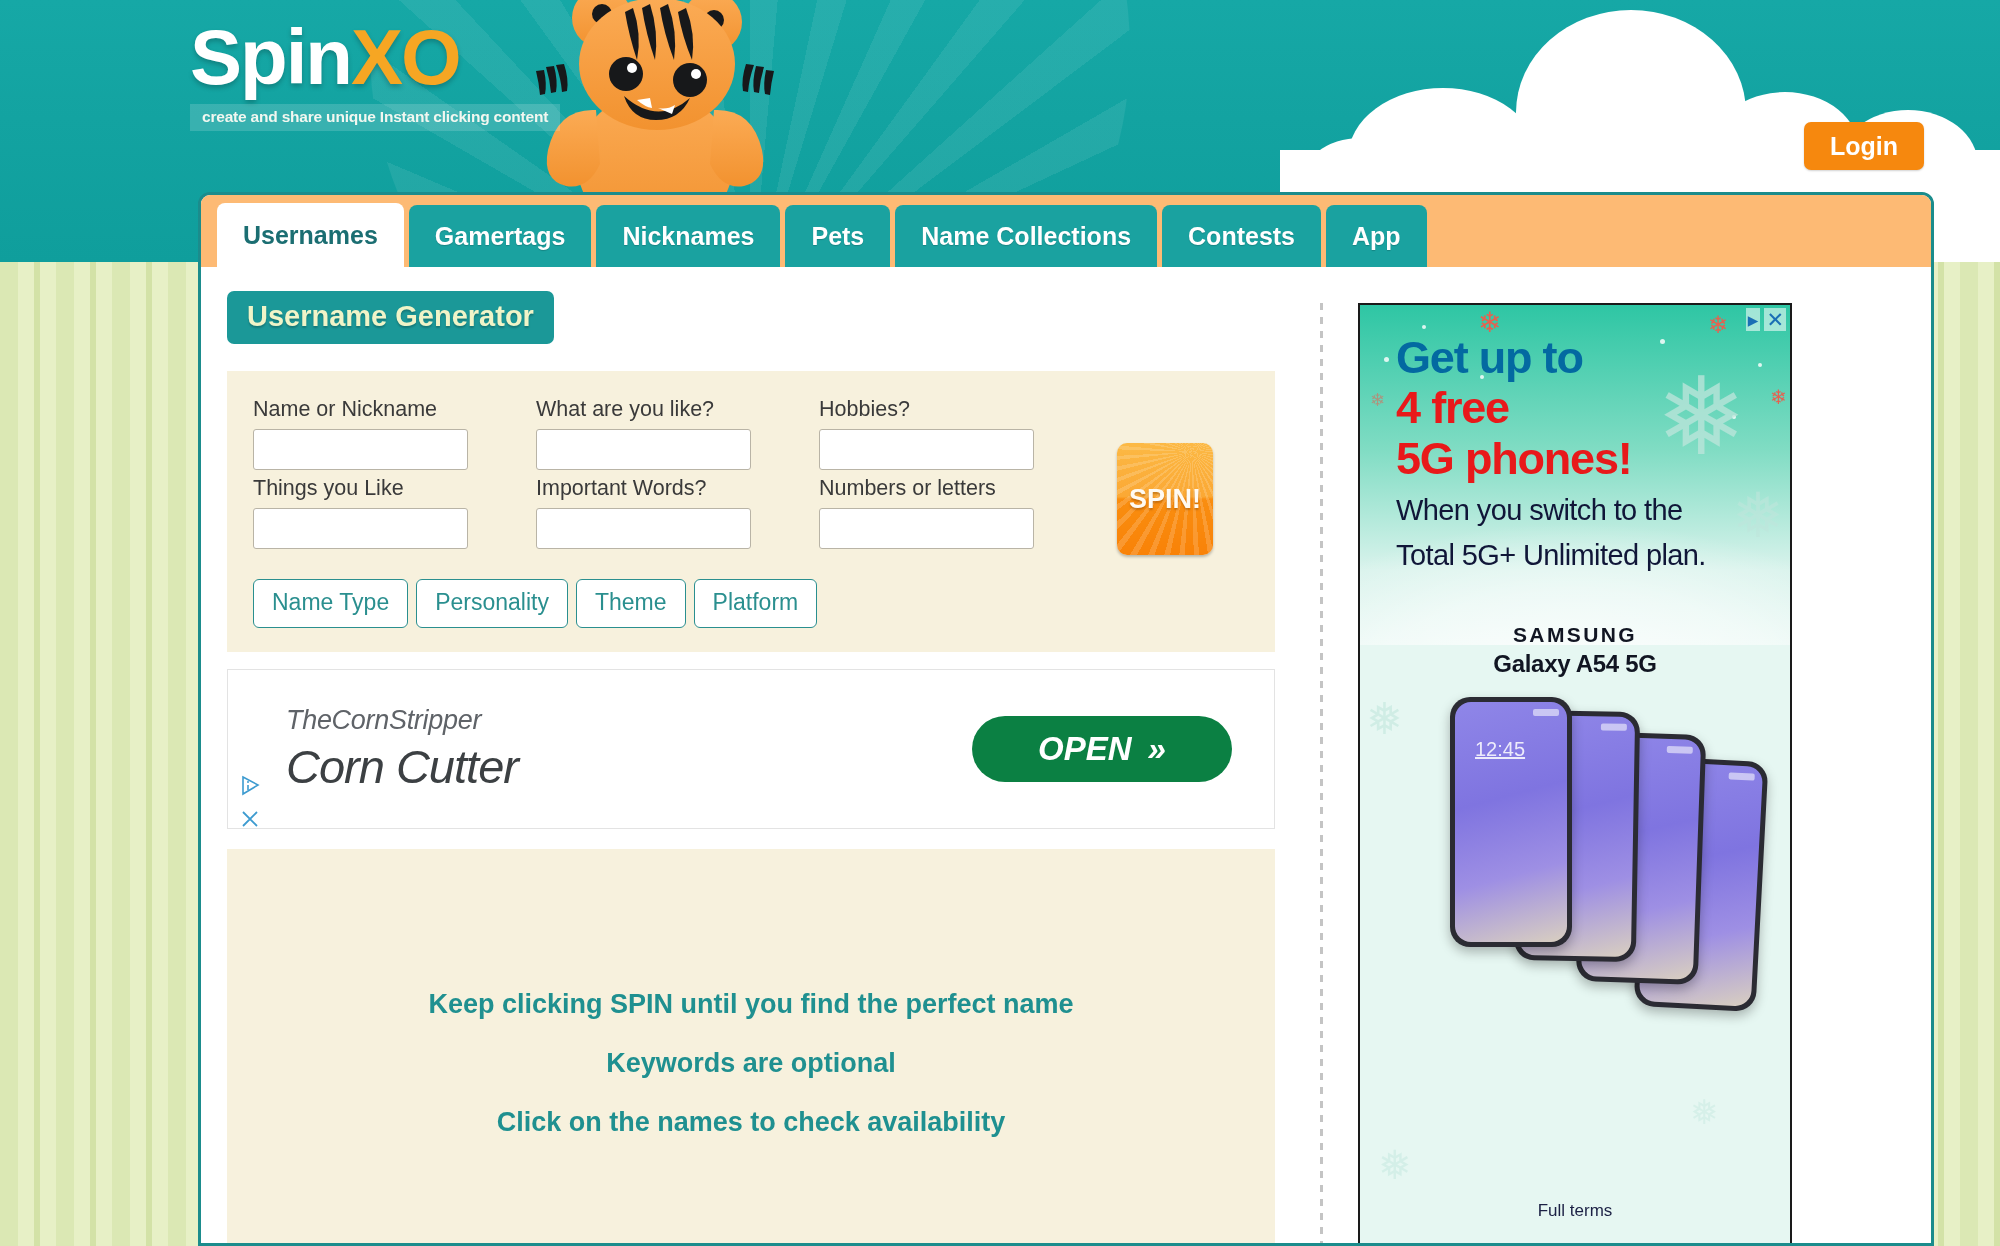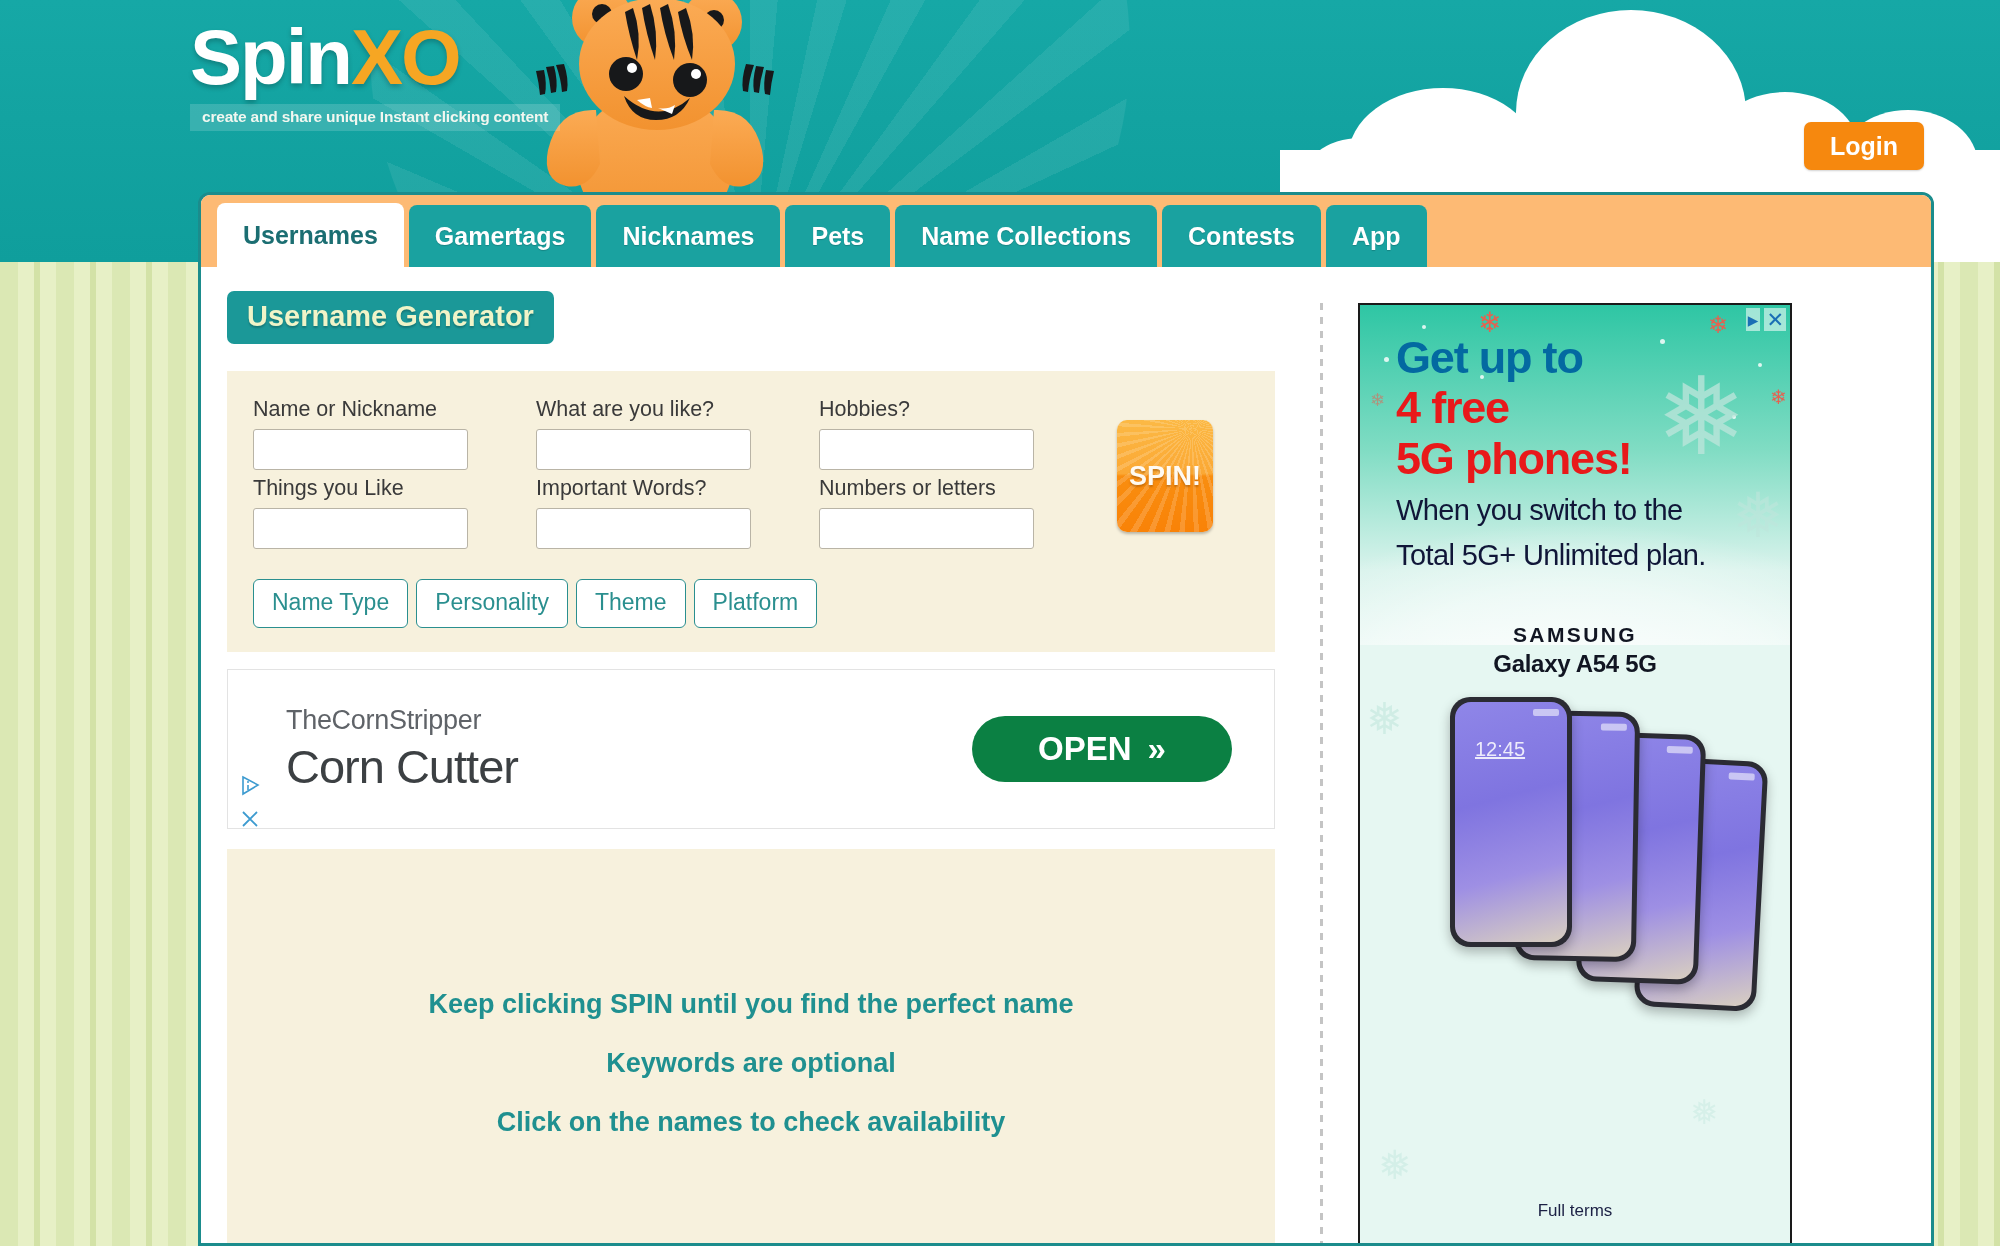--- a/index.html
+++ b/index.html
@@ -168,21 +168,21 @@
     border-radius: 7px;
     text-shadow: 0 2px 2px rgba(0,0,0,0.22);
   }
 
   .form-panel {
     margin-top: 27px;
     width: 1048px;
     background: #f7f1dd;
     padding: 26px 0 24px 26px;
   }
-  .fields-row { display: flex; align-items: center; }
+  .fields-row { display: flex; align-items: flex-end; }
   .fields-grid { width: 850px; }
   .field-labels { display: flex; }
   .field-label {
     width: 283px;
     font-size: 21.5px;
     color: #3a3a3a;
     padding-bottom: 7px;
   }
   .field-inputs { display: flex; margin-bottom: 6px; }
   .field-cell { width: 283px; }
@@ -232,20 +232,21 @@
   
   .inline-ad {
     margin-top: 17px;
     margin-left: 0;
     width: 1048px; height: 160px;
     background: #ffffff;
     border: 1px solid #e3e3e3;
     position: relative;
     display: flex;
     align-items: center;
+    font-style: italic;
   }
   .ad-adchoices {
     position: absolute;
     left: 12px; top: 105px;
     width: 22px; height: 22px;
     color: #3d9bd0;
     font-size: 19px;
     line-height: 1;
     cursor: pointer;
   }

